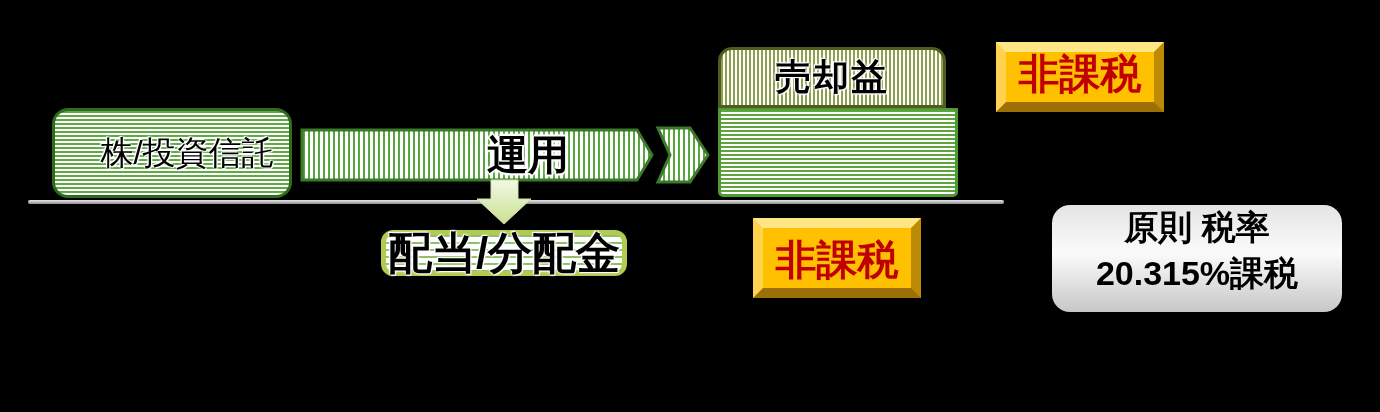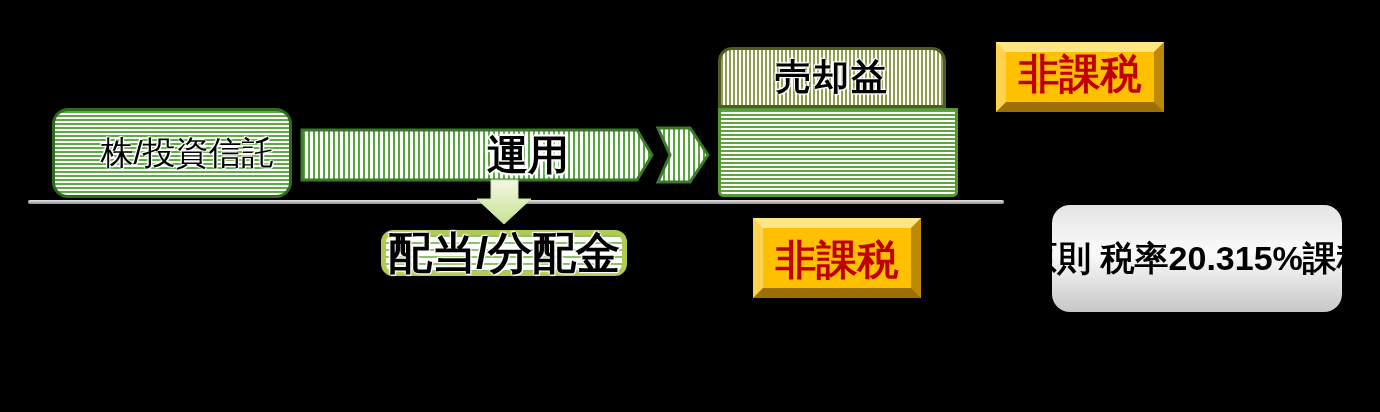--- a/index.html
+++ b/index.html
@@ -79,21 +79,21 @@
     display:flex;align-items:center;justify-content:center;
     font-size:44px;font-weight:700;color:#000;white-space:nowrap;
     text-shadow:0 0 3px #fff,0 0 3px #fff,1px 1px 0 #fff,-1px -1px 0 #fff;
   }
 
   
   .tax-note{
     left:1052px;top:205px;width:290px;height:107px;
     border-radius:18px;
     background:linear-gradient(to bottom,#e4e4e4,#fbfbfb 45%,#c7c7c7);
-    display:flex;align-items:center;justify-content:center;
+    display:flex;flex-direction:column;align-items:center;
     font-size:34px;font-weight:700;color:#000;line-height:1.35;white-space:nowrap;
   }
 </style>
 </head>
 <body>
 
 <div class="canvas">
 
   <div class="abs baseline"></div>
 

